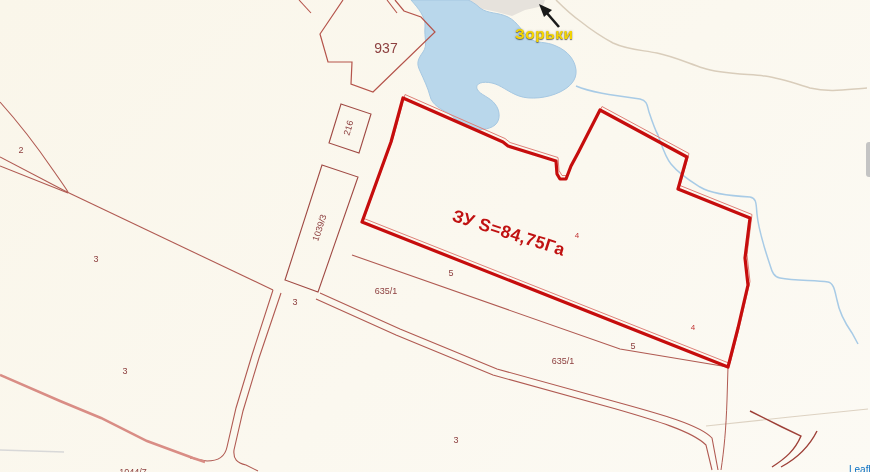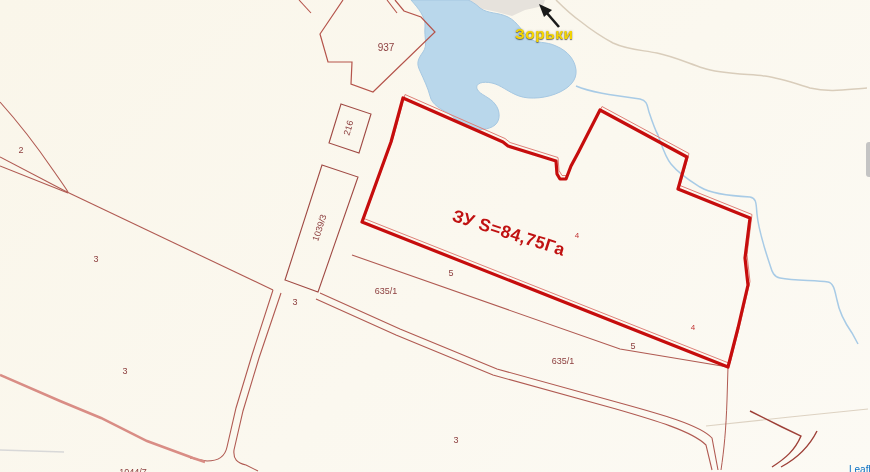--- a/index.html
+++ b/index.html
@@ -108,21 +108,21 @@
       <path d="M559,27 L546,12" fill="none" stroke="#1a1a1a" stroke-width="2.6"></path>
       <path d="M539,4 L552,10 L544,17 Z" fill="#1a1a1a"></path>
     </g>
   </svg>
 
   <div class="lbl" style="left:21px;top:150px">2</div>
   <div class="lbl" style="left:96px;top:259px">3</div>
   <div class="lbl" style="left:125px;top:371px">3</div>
   <div class="lbl" style="left:295px;top:302px">3</div>
   <div class="lbl" style="left:456px;top:440px">3</div>
-  <div class="lbl" style="left:386px;top:48px;font-size:10px">937</div>
+  <div class="lbl" style="left:386px;top:48px;font-size:14px">937</div>
   <div class="lbl rot216" style="left:349px;top:128px">216</div>
   <div class="lbl rot1039" style="left:320px;top:228px">1039/3</div>
   <div class="lbl" style="left:386px;top:291px">635/1</div>
   <div class="lbl" style="left:563px;top:361px">635/1</div>
   <div class="lbl" style="left:451px;top:273px">5</div>
   <div class="lbl" style="left:633px;top:346px">5</div>
   <div class="lbl red4" style="left:577px;top:236px">4</div>
   <div class="lbl red4" style="left:693px;top:328px">4</div>
   <div class="lbl clipped" style="left:133px;top:468px">1044/7</div>
 

